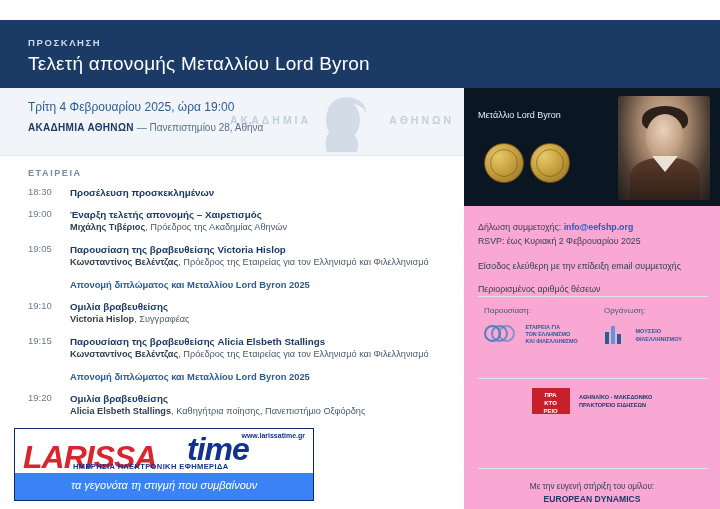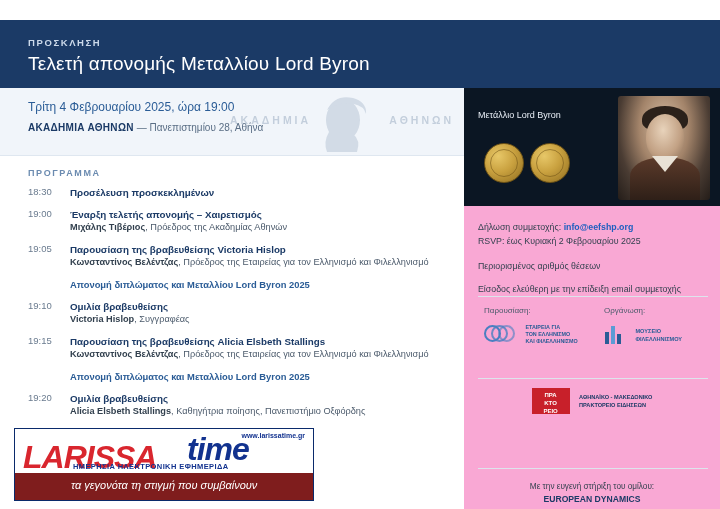--- a/index.html
+++ b/index.html
@@ -411,21 +411,21 @@
     left: 58px; bottom: 2px;
     font-size: 7.5px;
     font-weight: bold;
     color: #12328f;
     letter-spacing: 0.4px;
   }
   .lar-bottom {
     position: absolute;
     left: 0; bottom: 0;
     width: 300px; height: 27px;
-    background: #7f1d1d;
+    background: #3b82f6;
     color: #ffffff;
   }
   .lar-tag {
     position: absolute;
     left: 56px; top: 6px;
     font-size: 11px;
     font-style: italic;
     color: #ffffff;
   }
 </style>
@@ -453,21 +453,21 @@
           </g>
         </svg>
       </div>
       <div class="banner-date">Τρίτη 4 Φεβρουαρίου 2025, ώρα 19:00</div>
       <div class="banner-venue">
         <span>ΑΚΑΔΗΜΙΑ ΑΘΗΝΩΝ</span>
         <span class="addr">— Πανεπιστημίου 28, Αθήνα</span>
       </div>
     </div>
 
-    <div class="prog-label">ΠΡΟΓΡΑΜΜΑ</div>
+    <div class="prog-label">ΕΤΑΙΡΕΙΑ</div>
 
     <div class="schedule">
 
       <div class="row">
         <div class="time">18:30</div>
         <div class="line1">Προσέλευση προσκεκλημένων</div>
       </div>
 
       <div class="row">
         <div class="time">19:00</div>
@@ -540,22 +540,22 @@
         <div class="collar"></div>
       </div>
     </div>
 
     <div class="rsvp-block">
       <div class="rsvp-line">
         <span>Δήλωση συμμετοχής:</span>
         <a href="#">info@eefshp.org</a>
       </div>
       <div class="rsvp-line">RSVP: έως Κυριακή 2 Φεβρουαρίου 2025</div>
+      <div class="note-line">Είσοδος ελεύθερη με την επίδειξη email συμμετοχής</div>
       <div class="note-line">Περιορισμένος αριθμός θέσεων</div>
-      <div class="note-line">Είσοδος ελεύθερη με την επίδειξη email συμμετοχής</div>
     </div>
 
     <div class="divider d1"></div>
 
     <div class="logos-row">
       <div class="logo-group lg-left">
         <div class="logo-label">Παρουσίαση:</div>
         <div>
           <span class="logo-mark-eef"><span></span><span></span><span></span></span>
           <span class="logo-text-eef">

